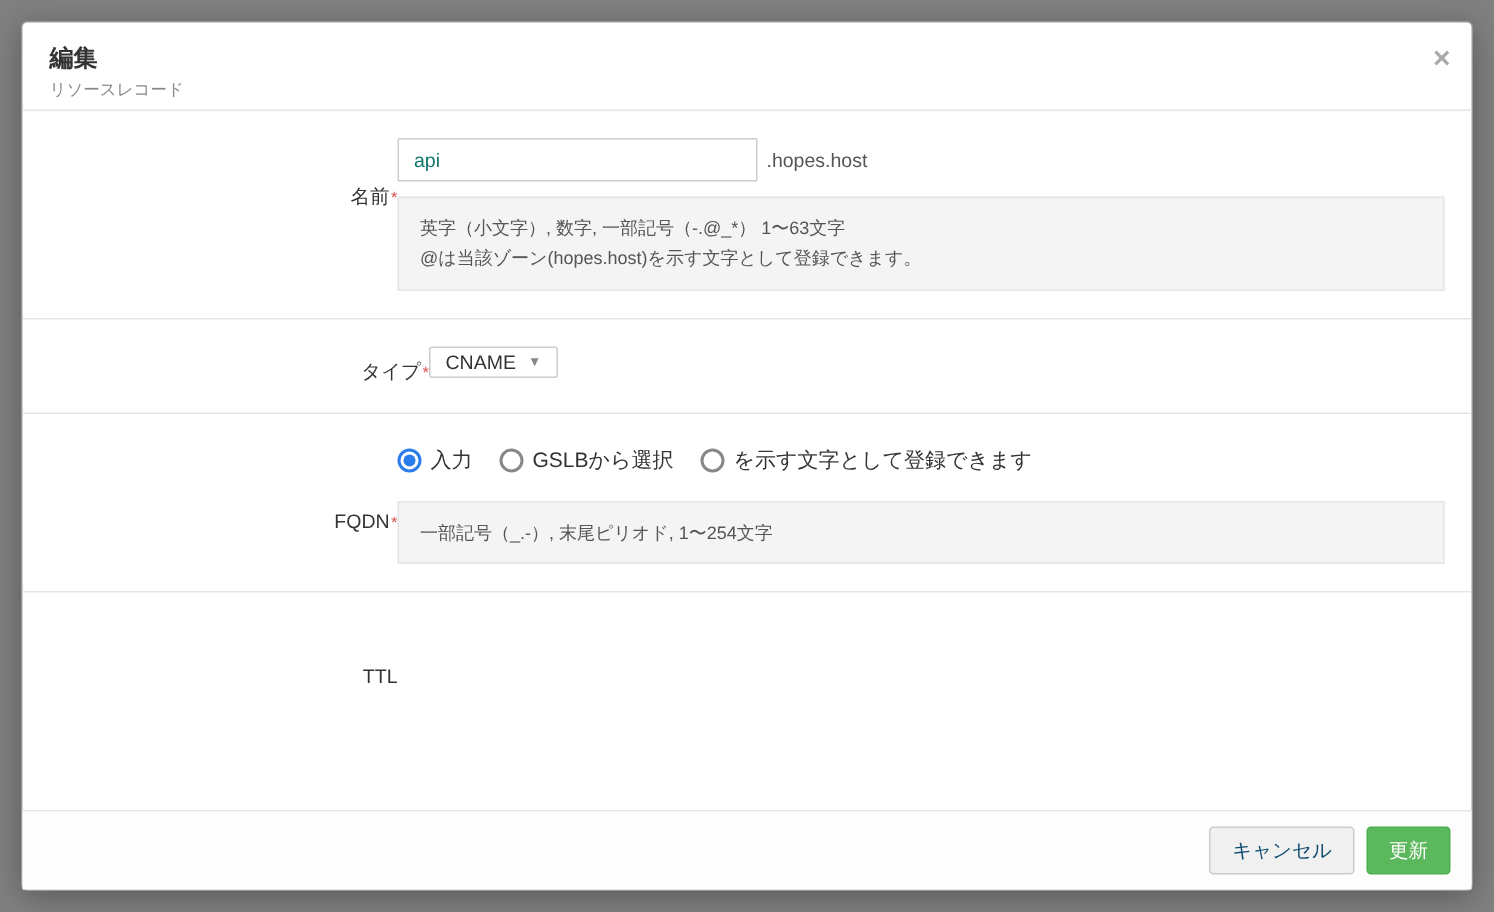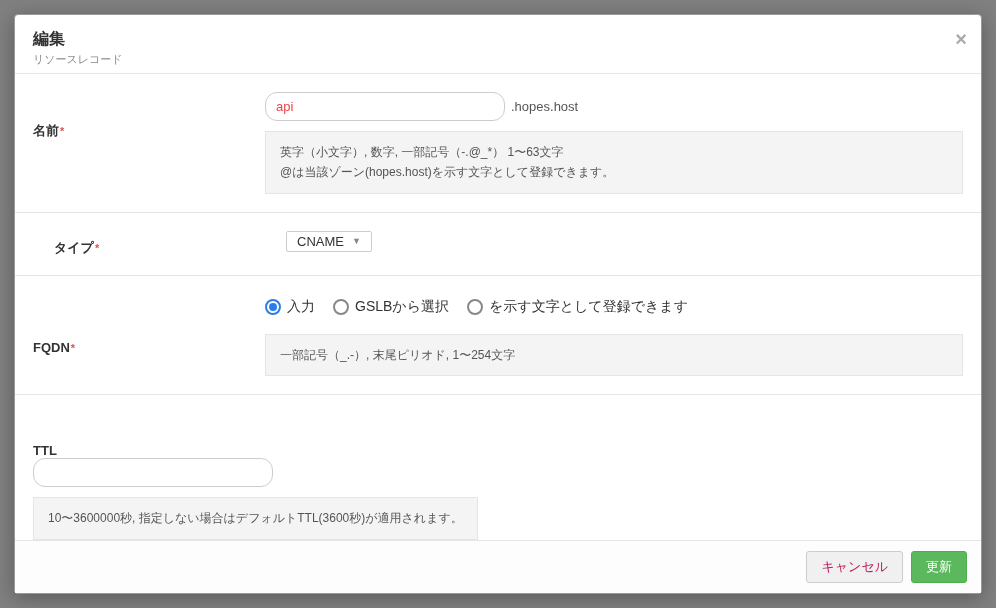--- a/index.html
+++ b/index.html
@@ -58,46 +58,47 @@
     display: flex;
     align-items: flex-start;
     padding: 18px 18px;
     border-bottom: 1px solid #e5e5e5;
   }
   .field-row.no-border { border-bottom: none; flex-direction: column; }
   .field-label {
     width: 232px;
     flex-shrink: 0;
     font-size: 13px;
-    font-weight: 700;
+    font-weight: 400;
     color: #333;
     padding-top: 30px;
+    text-align: right;
   }
   .field-label.mid { padding-top: 8px; margin-left: 21px; }
   .field-label .req {
     color: #d9534f;
     font-size: 11px;
     margin-left: 1px;
   }
   .field-content {
     flex: 1;
   }
   .input-line {
     display: flex;
     align-items: center;
     margin-bottom: 10px;
   }
   input[type="text"] {
     border: 1px solid #ccc;
-    border-radius: 12px;
+    border-radius: 1px;
     padding: 6px 10px;
     font-size: 13px;
     width: 240px;
     font-family: inherit;
-    color: #ef4444;
+    color: #0f766e;
   }
   input.fqdn-input {
     border: 1px solid #5cb85c;
   }
   .suffix {
     margin-left: 6px;
     color: #555;
   }
   .hint {
     background: #f4f4f4;
@@ -164,21 +165,21 @@
     border-top: 1px solid #e5e5e5;
     background: #fdfdfd;
   }
   .btn {
     padding: 6px 14px;
     font-size: 13px;
     border-radius: 3px;
     cursor: pointer;
     border: 1px solid #ccc;
     background: #f0f0f0;
-    color: #be185d;
+    color: #0c4a6e;
   }
   .btn-primary {
     background: #5cb85c;
     border-color: #4cae4c;
     color: #fff;
   }
   .fqdn-row .field-label { padding-top: 46px; }
 </style>
 </head>
 <body>
@@ -242,28 +243,20 @@
         <div class="hint">
           <div>一部記号（_.-）, 末尾ピリオド, 1〜254文字</div>
         </div>
       </div>
     </div>
 
     <div class="field-row no-border">
       <div class="field-label">
         <span>TTL</span>
       </div>
-      <div class="field-content">
-        <div class="input-line">
-          <input type="text" value="" style="">
-        </div>
-        <div class="hint">
-          <div>10〜3600000秒, 指定しない場合はデフォルトTTL(3600秒)が適用されます。</div>
-        </div>
-      </div>
     </div>
 
   </div>
 
   <div class="modal-footer">
     <button class="btn">キャンセル</button>
     <button class="btn btn-primary">更新</button>
   </div>
 </div>
 

